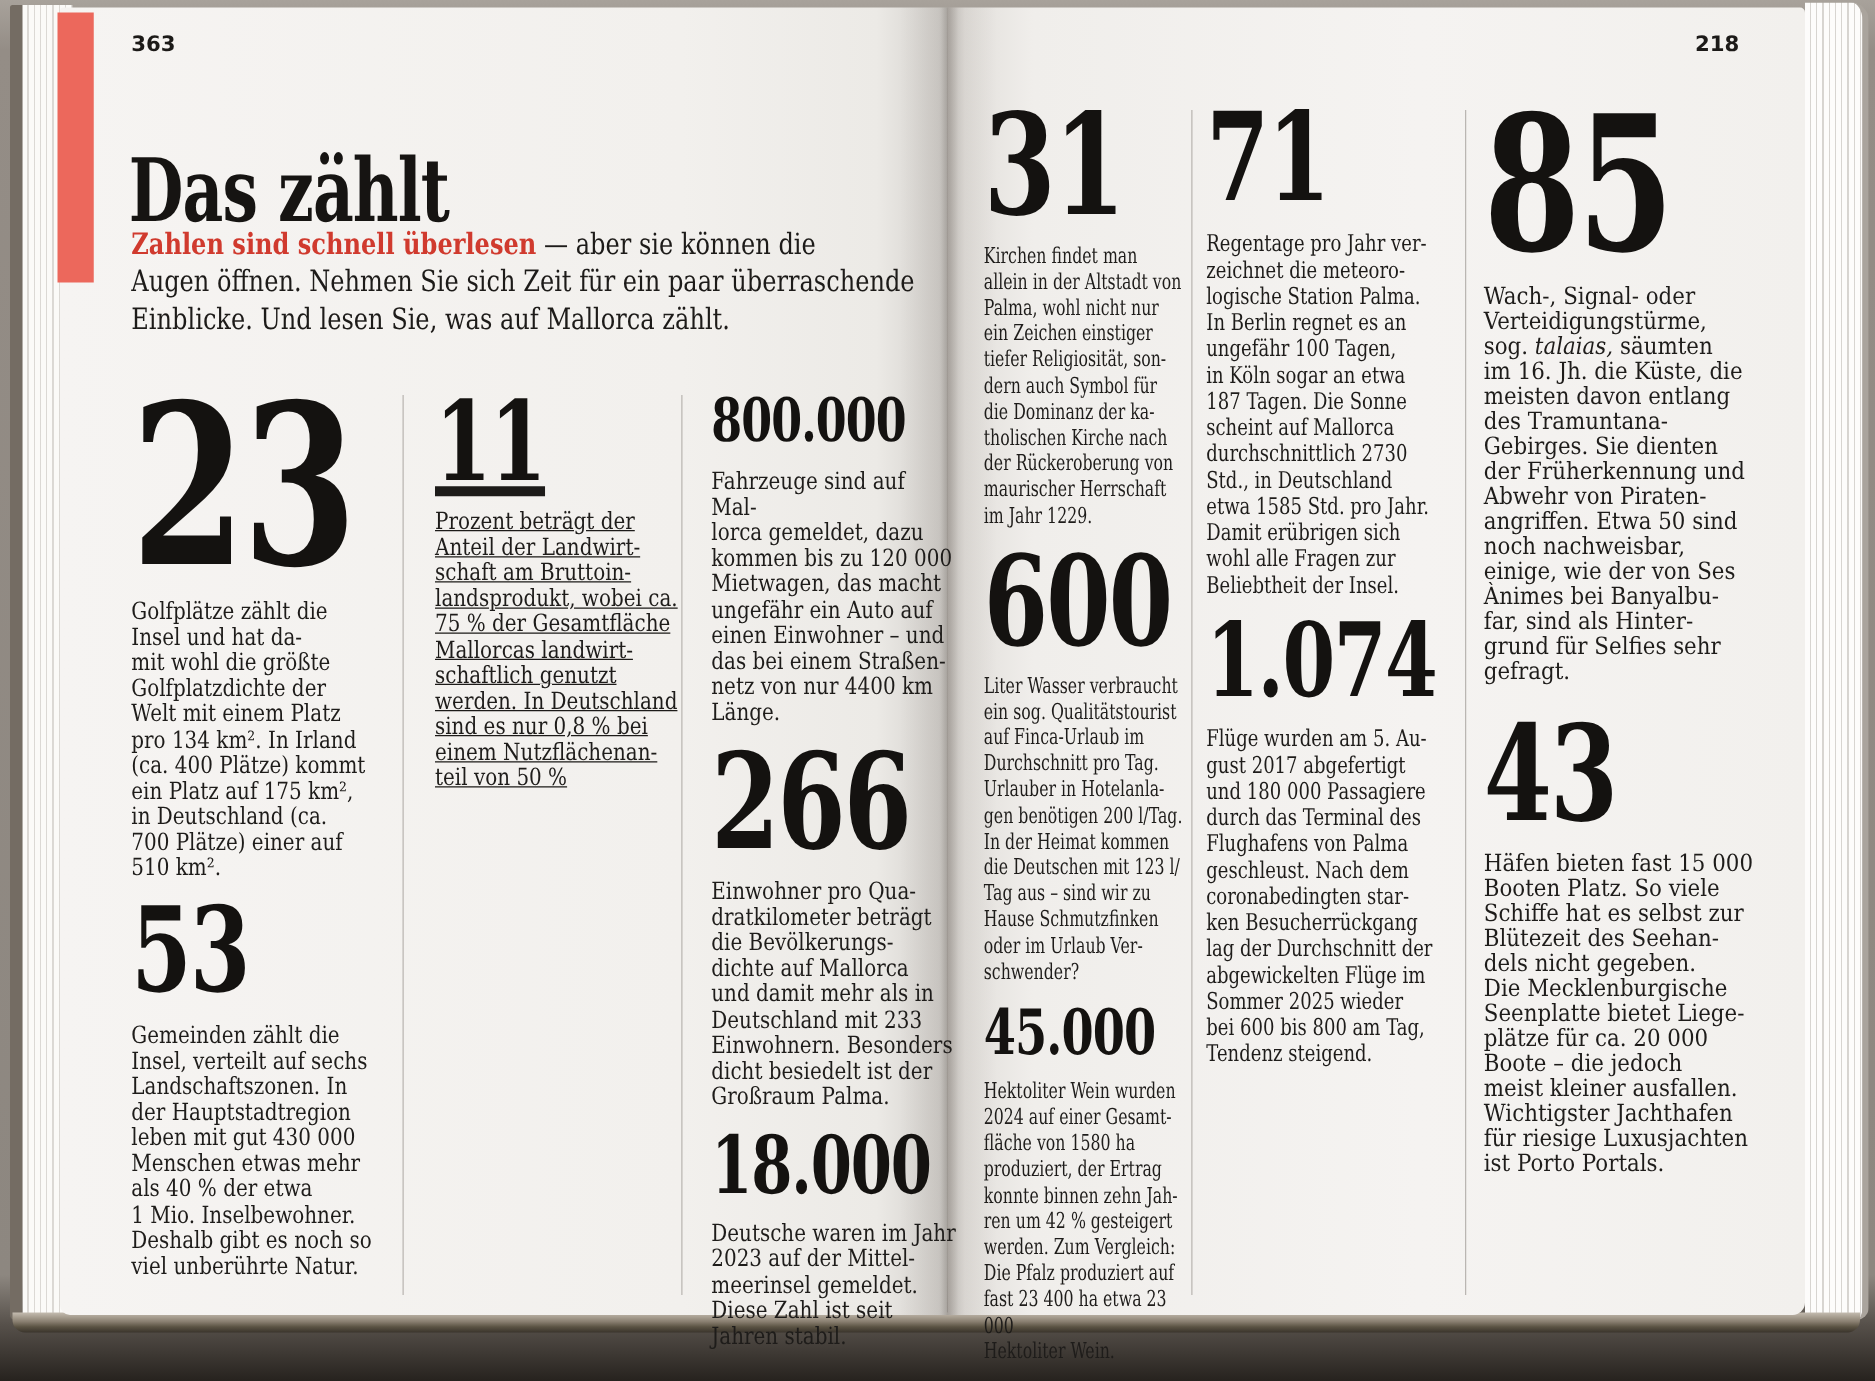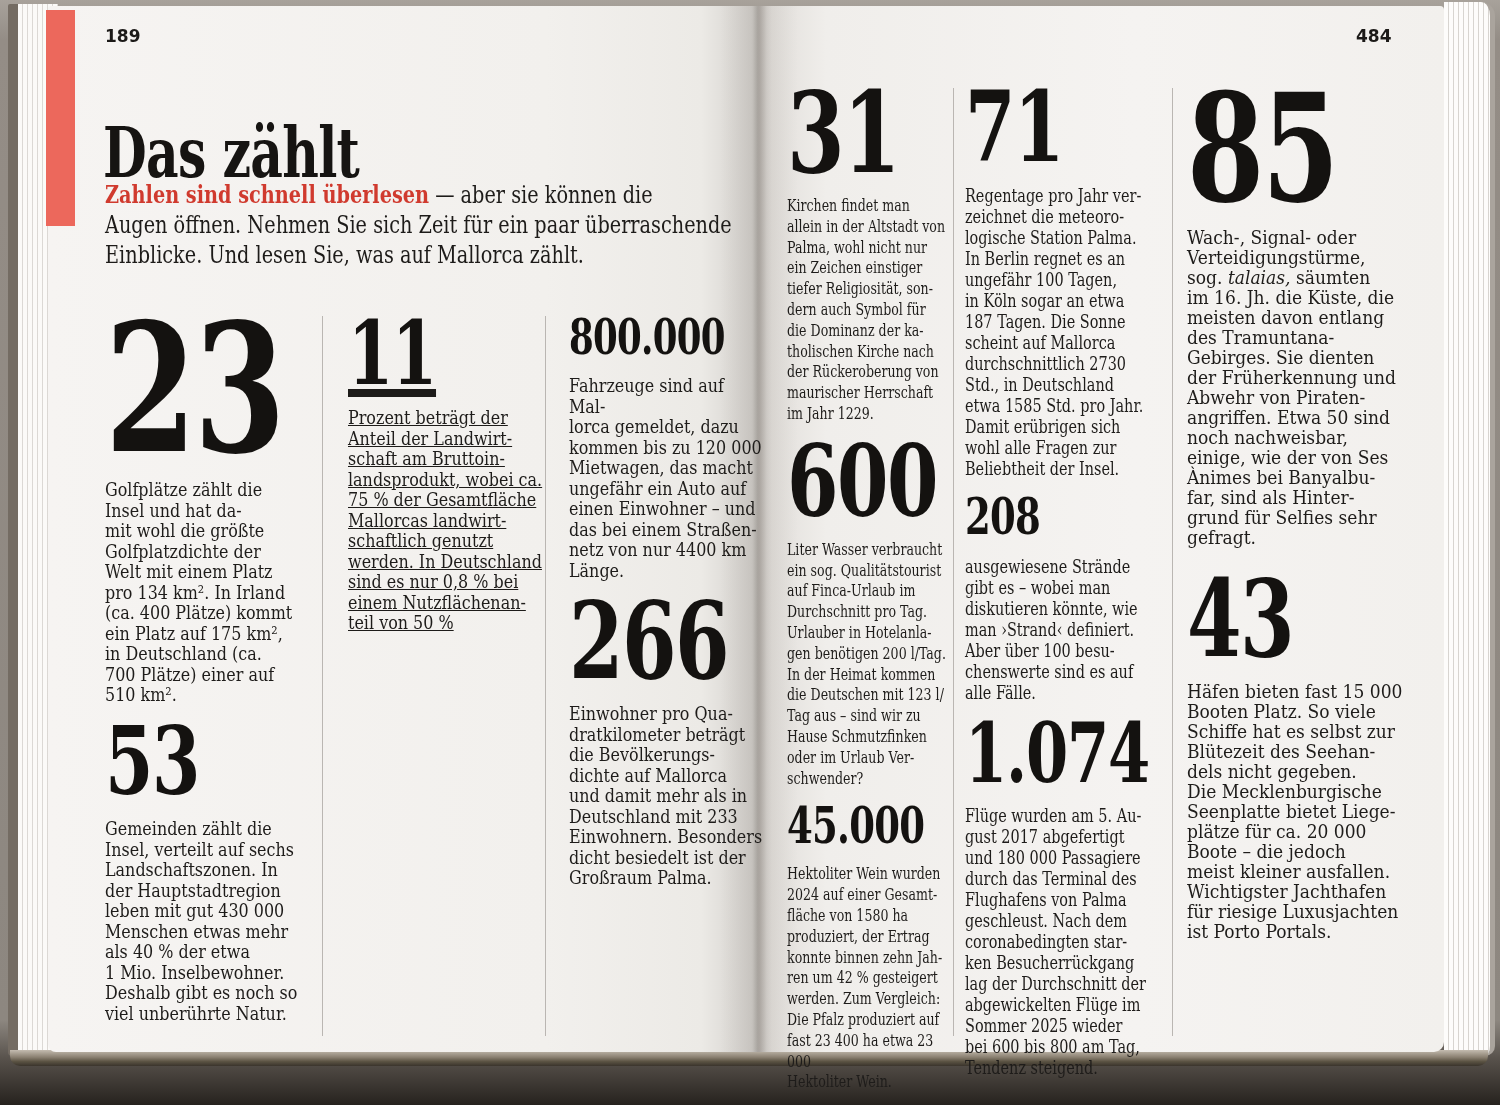--- a/index.html
+++ b/index.html
@@ -85,22 +85,22 @@
   <div class="edge-left"></div>
   <div class="edge-right"></div>
   <div class="book-bottom"></div>
 
   <div class="page page-left"></div>
   <div class="page page-right"></div>
   <div class="spine-shadow"></div>
 
   <div class="red-bar"></div>
 
-  <div class="pagenum" id="pn-left">189</div>
-  <div class="pagenum" id="pn-right">484</div>
+  <div class="pagenum" id="pn-left">363</div>
+  <div class="pagenum" id="pn-right">218</div>
 
   <h1 class="title">Das zählt</h1>
 
   <p class="intro"><span class="hl">Zahlen sind schnell überlesen</span><span> — aber sie können die
 Augen öffnen. Nehmen Sie sich Zeit für ein paar überraschende
 Einblicke. Und lesen Sie, was auf Mallorca zählt.</span></p>
 
   <div class="col" id="colL1">
     <section class="stat">
       <div class="num n23">23</div>
@@ -169,20 +169,28 @@
       <div class="num n266">266</div>
       <p class="txt">Einwohner pro Qua-
 dratkilometer beträgt
 die Bevölkerungs-
 dichte auf Mallorca
 und damit mehr als in
 Deutschland mit 233
 Einwohnern. Besonders
 dicht besiedelt ist der
 Großraum Palma.</p>
+    </section>
+    <section class="stat">
+      <div class="num n18k">18.000</div>
+      <p class="txt">Deutsche waren im Jahr
+2023 auf der Mittel-
+meerinsel gemeldet.
+Diese Zahl ist seit
+Jahren stabil.</p>
     </section>
   </div>
 
   <div class="col rcol" id="colR1">
     <section class="stat">
       <div class="num n31">31</div>
       <p class="txt">Kirchen findet man
 allein in der Altstadt von
 Palma, wohl nicht nur
 ein Zeichen einstiger
@@ -236,30 +244,20 @@
 ungefähr 100 Tagen,
 in Köln sogar an etwa
 187 Tagen. Die Sonne
 scheint auf Mallorca
 durchschnittlich 2730
 Std., in Deutschland
 etwa 1585 Std. pro Jahr.
 Damit erübrigen sich
 wohl alle Fragen zur
 Beliebtheit der Insel.</p>
-    </section>
-    <section class="stat">
-      <div class="num n208">208</div>
-      <p class="txt">ausgewiesene Strände
-gibt es – wobei man
-diskutieren könnte, wie
-man ›Strand‹ definiert.
-Aber über 100 besu-
-chenswerte sind es auf
-alle Fälle.</p>
     </section>
     <section class="stat">
       <div class="num n1074">1.074</div>
       <p class="txt">Flüge wurden am 5. Au-
 gust 2017 abgefertigt
 und 180 000 Passagiere
 durch das Terminal des
 Flughafens von Palma
 geschleust. Nach dem
 coronabedingten star-

